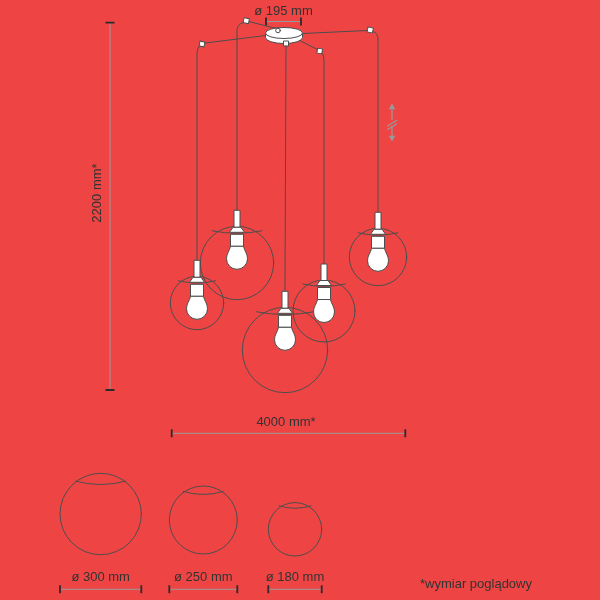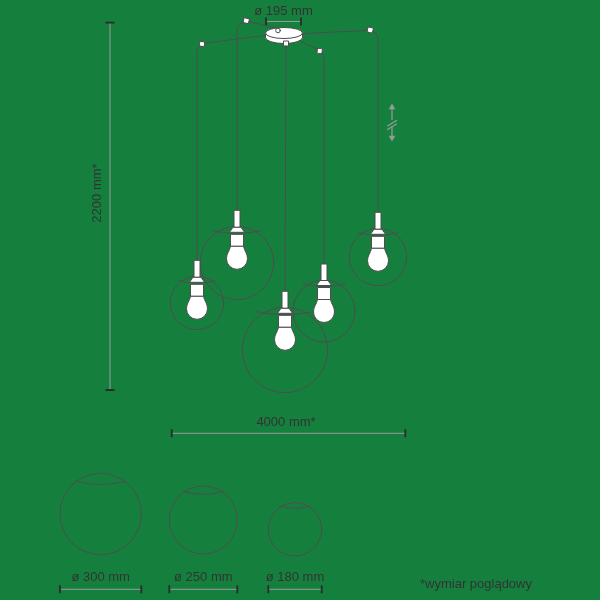--- a/index.html
+++ b/index.html
@@ -1,16 +1,16 @@
 <!DOCTYPE html>
 <html><head>
 <meta charset="utf-8">
 <style>
   html,body{margin:0;padding:0;background:#fff;}
-  .frame{width:600px;height:600px;position:relative;background:#15803d;overflow:hidden;
+  .frame{width:600px;height:600px;position:relative;background:#ef4444;overflow:hidden;
          font-family:"Liberation Sans",sans-serif;text-align:center;}
   svg{display:block;}
   .draw{fill:none;stroke:#4d4d4d;stroke-width:1;stroke-linecap:round;stroke-linejoin:round;}
   .solid{fill:#ffffff;stroke:#4d4d4d;stroke-width:1;stroke-linejoin:round;}
   .dim{fill:none;stroke:#9a9a9a;stroke-width:1;}
   .tick{fill:none;stroke:#2b2b2b;stroke-width:1.8;}
   .lbl{fill:#333333;font-size:13px;font-family:"Liberation Sans",sans-serif;}
   .gray{fill:none;stroke:#999999;stroke-width:1.2;stroke-linecap:round;}
   .grayfill{fill:#999999;stroke:none;}
 </style>

